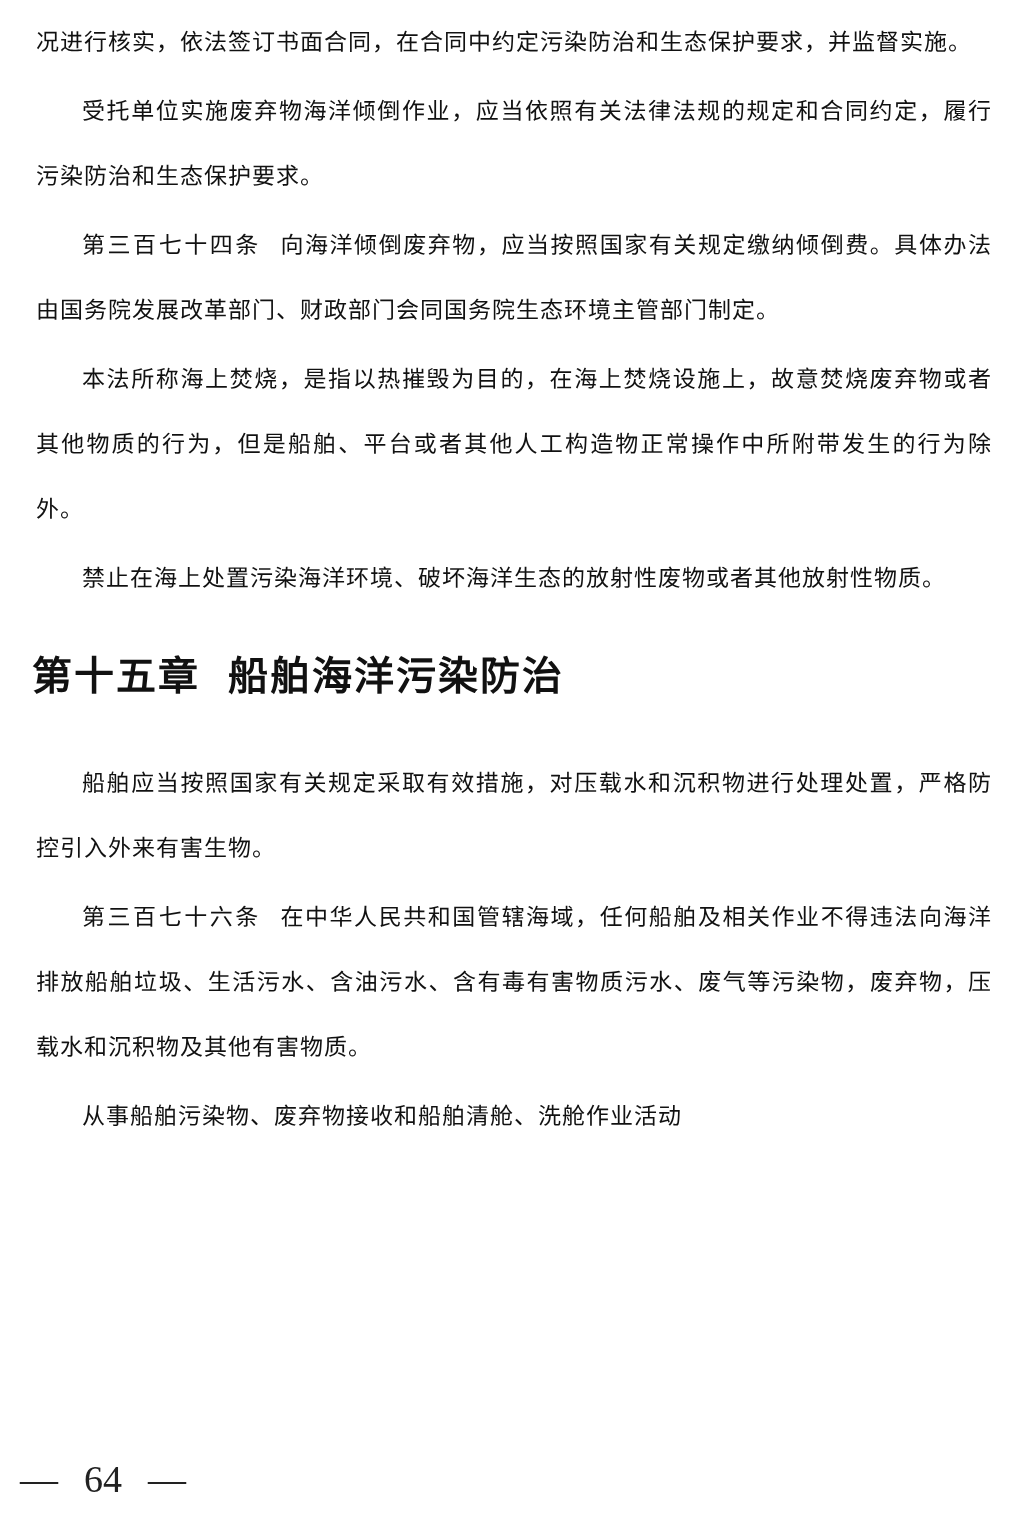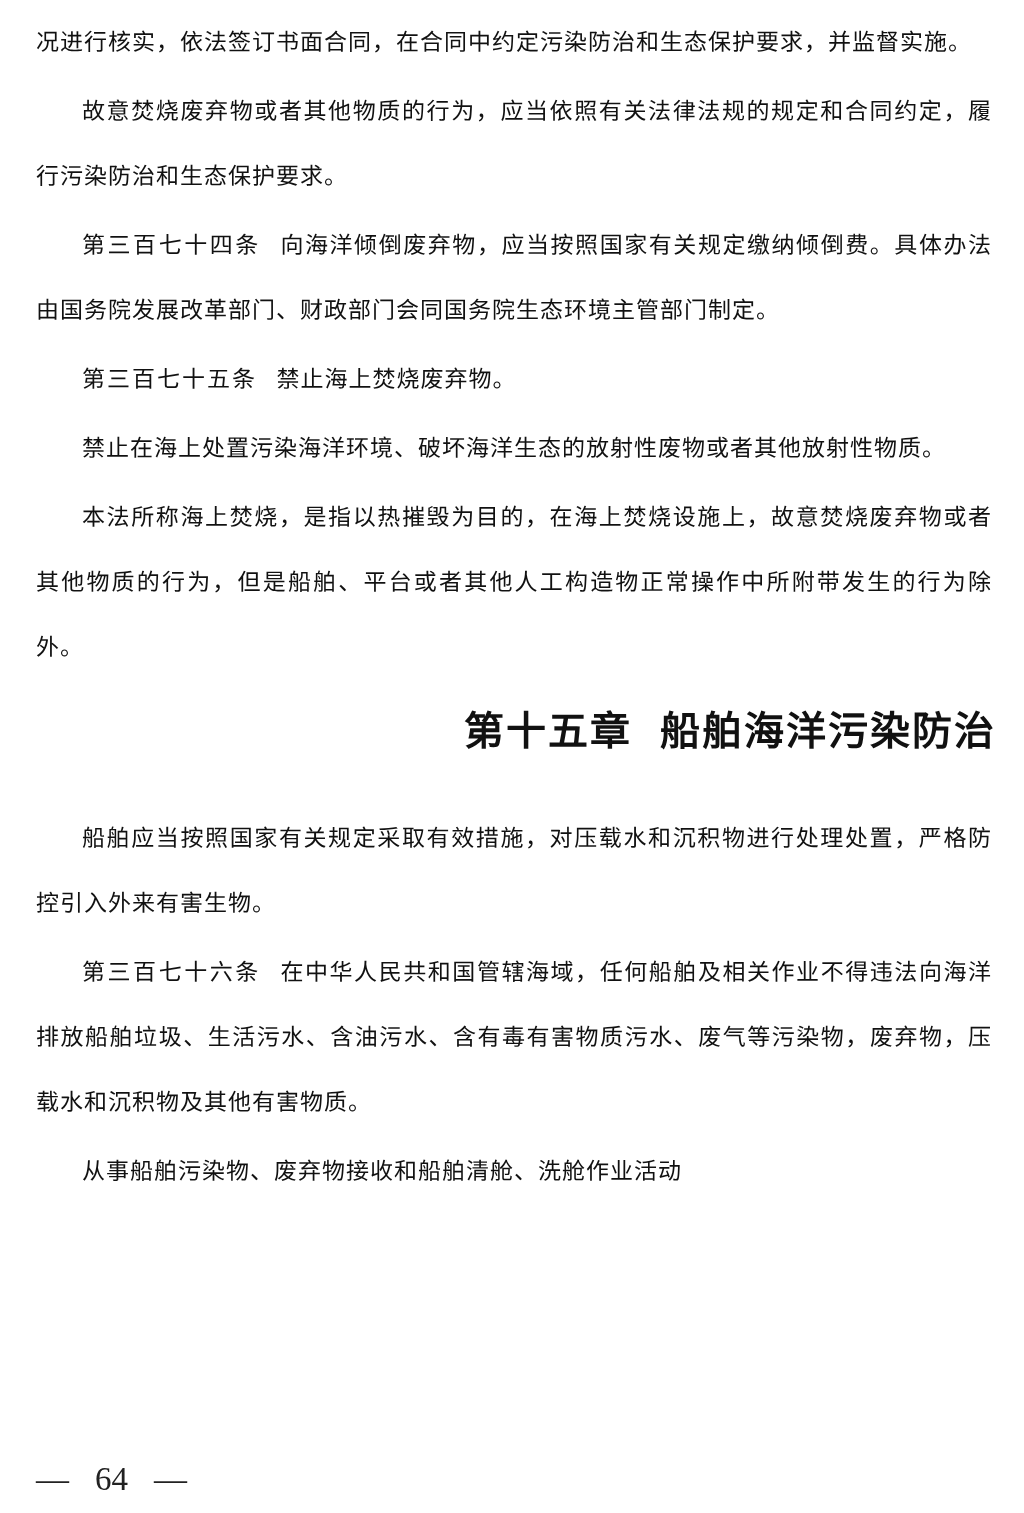--- a/index.html
+++ b/index.html
@@ -31,65 +31,64 @@
   .para.indent {
     text-indent: 2em;
   }
   .article-no {
     font-family: "Liberation Sans", "DejaVu Sans", sans-serif;
     font-weight: 400;
     margin-right: 0.85em;
     letter-spacing: 2px;
   }
   .chapter-heading {
-    margin: 26px 0 50px 0;
-    text-align: right;
+    margin: 40px 0 50px 0;
+    text-align: left;
     font-family: "Liberation Sans", "DejaVu Sans", sans-serif;
     font-weight: 700;
     font-size: 40px;
     line-height: 50px;
     letter-spacing: 2px;
   }
   .chapter-title {
     margin-left: 0.7em;
   }
   .page-footer {
     position: absolute;
-    left: 36px;
+    left: 20px;
     bottom: 16px;
-    font-size: 33px;
+    font-size: 38px;
     line-height: 36px;
     color: #222222;
     font-family: "Liberation Serif", "DejaVu Serif", serif;
   }
   .page-footer .dash {
     letter-spacing: 0;
   }
   .page-footer .num {
     display: inline-block;
     margin: 0 26px;
   }
 </style>
 </head>
 <body>
 
 <div class="page">
   <div class="text-area">
 
     <p class="para">况进行核实，依法签订书面合同，在合同中约定污染防治和生态保护要求，并监督实施。</p>
 
-    <p class="para indent">故意焚烧废弃物或者其他物质的行为，应当依照有关法律法规的规定和合同约定，履行污染防治和生态保护要求。</p>
+    <p class="para indent">受托单位实施废弃物海洋倾倒作业，应当依照有关法律法规的规定和合同约定，履行污染防治和生态保护要求。</p>
 
     <p class="para indent"><span class="article-no">第三百七十四条</span><span>向海洋倾倒废弃物，应当按照国家有关规定缴纳倾倒费。具体办法由国务院发展改革部门、财政部门会同国务院生态环境主管部门制定。</span></p>
 
-    <p class="para indent"><span class="article-no">第三百七十五条</span><span>禁止海上焚烧废弃物。</span></p>
+
+    <p class="para indent">本法所称海上焚烧，是指以热摧毁为目的，在海上焚烧设施上，故意焚烧废弃物或者其他物质的行为，但是船舶、平台或者其他人工构造物正常操作中所附带发生的行为除外。</p>
 
     <p class="para indent">禁止在海上处置污染海洋环境、破坏海洋生态的放射性废物或者其他放射性物质。</p>
-
-    <p class="para indent">本法所称海上焚烧，是指以热摧毁为目的，在海上焚烧设施上，故意焚烧废弃物或者其他物质的行为，但是船舶、平台或者其他人工构造物正常操作中所附带发生的行为除外。</p>
 
     <h2 class="chapter-heading"><span>第十五章</span><span class="chapter-title">船舶海洋污染防治</span></h2>
 
     <p class="para indent">船舶应当按照国家有关规定采取有效措施，对压载水和沉积物进行处理处置，严格防控引入外来有害生物。</p>
 
     <p class="para indent"><span class="article-no">第三百七十六条</span><span>在中华人民共和国管辖海域，任何船舶及相关作业不得违法向海洋排放船舶垃圾、生活污水、含油污水、含有毒有害物质污水、废气等污染物，废弃物，压载水和沉积物及其他有害物质。</span></p>
 
     <p class="para indent">从事船舶污染物、废弃物接收和船舶清舱、洗舱作业活动</p>
 
   </div>

